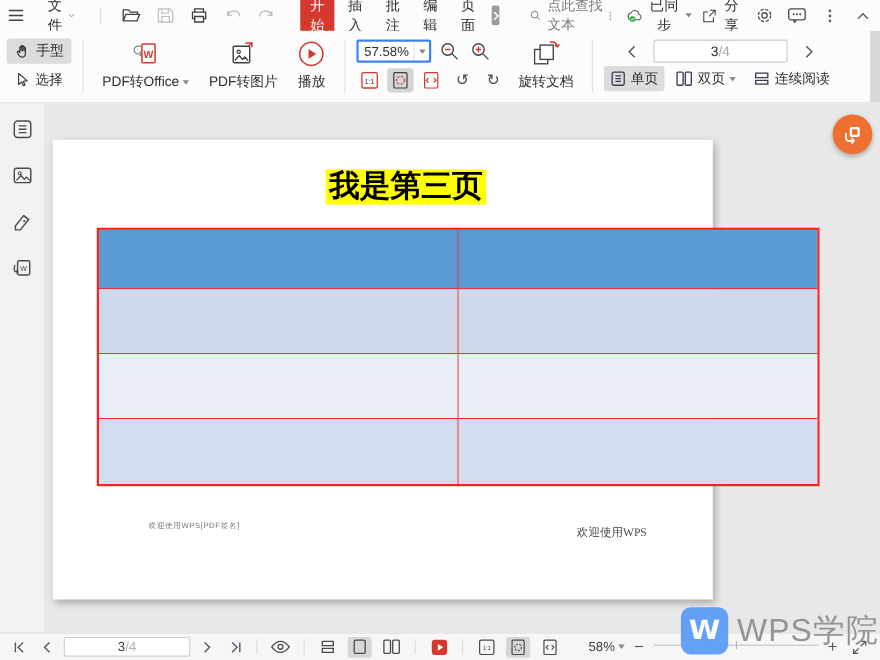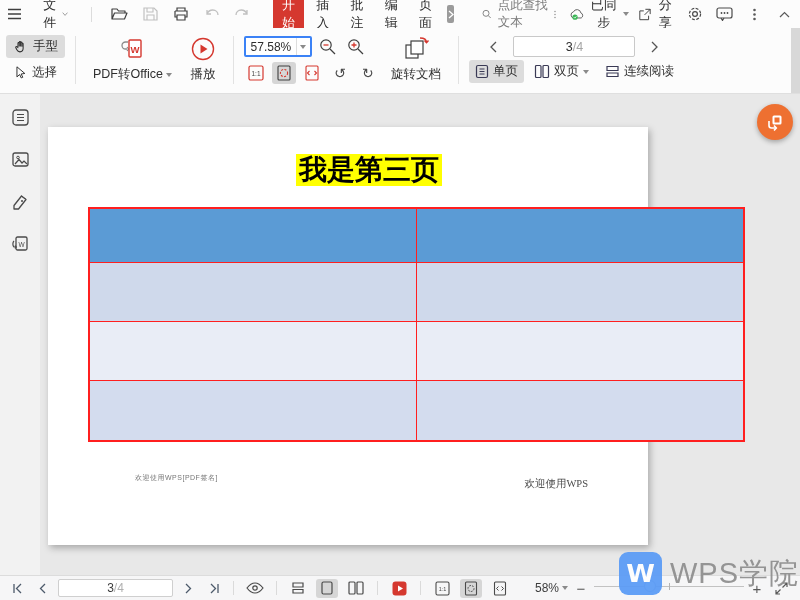--- a/index.html
+++ b/index.html
@@ -229,20 +229,30 @@
         <rect x="10" y="4" width="12" height="17" rx="1" fill="#fff" stroke="#d5382f" stroke-width="1.4"></rect>
         <text x="16" y="16.5" font-size="9.5" font-weight="bold" fill="#d5382f" text-anchor="middle" font-family="Liberation Sans,sans-serif">W</text>
       </svg>
     <span class="lblrow">
       <span>PDF转Office</span>
       <span class="caret-down"></span>
     </span>
   </button>
   <button class="tool-lg">
     <svg width="26" height="26" viewBox="0 0 26 26">
+        <path d="M15 3h6v4" fill="none" stroke="#d5382f" stroke-width="1.4"></path>
+        <path d="M21 3l-3.5 3.5" stroke="#d5382f" stroke-width="1.4"></path>
+        <rect x="4" y="6" width="15" height="15" rx="1" fill="#fff" stroke="#3f3f3f" stroke-width="1.3"></rect>
+        <circle cx="9" cy="11" r="1.5" fill="none" stroke="#3f3f3f" stroke-width="1.1"></circle>
+        <path d="M5.5 19l4-4.5 3 3.5 2-2.2 3 3.2" fill="none" stroke="#3f3f3f" stroke-width="1.2"></path>
+      </svg>
+    <span>PDF转图片</span>
+  </button>
+  <button class="tool-lg">
+    <svg width="26" height="26" viewBox="0 0 26 26">
         <circle cx="13" cy="13" r="10.5" fill="none" stroke="#d5382f" stroke-width="1.4"></circle>
         <path d="M10.5 8.5v9l7-4.5z" fill="#d5382f"></path>
       </svg>
     <span>播放</span>
   </button>
   <div class="vsep2"></div>
 
   <div class="zoom-grid">
     <div class="zrow">
       <div class="combo">

